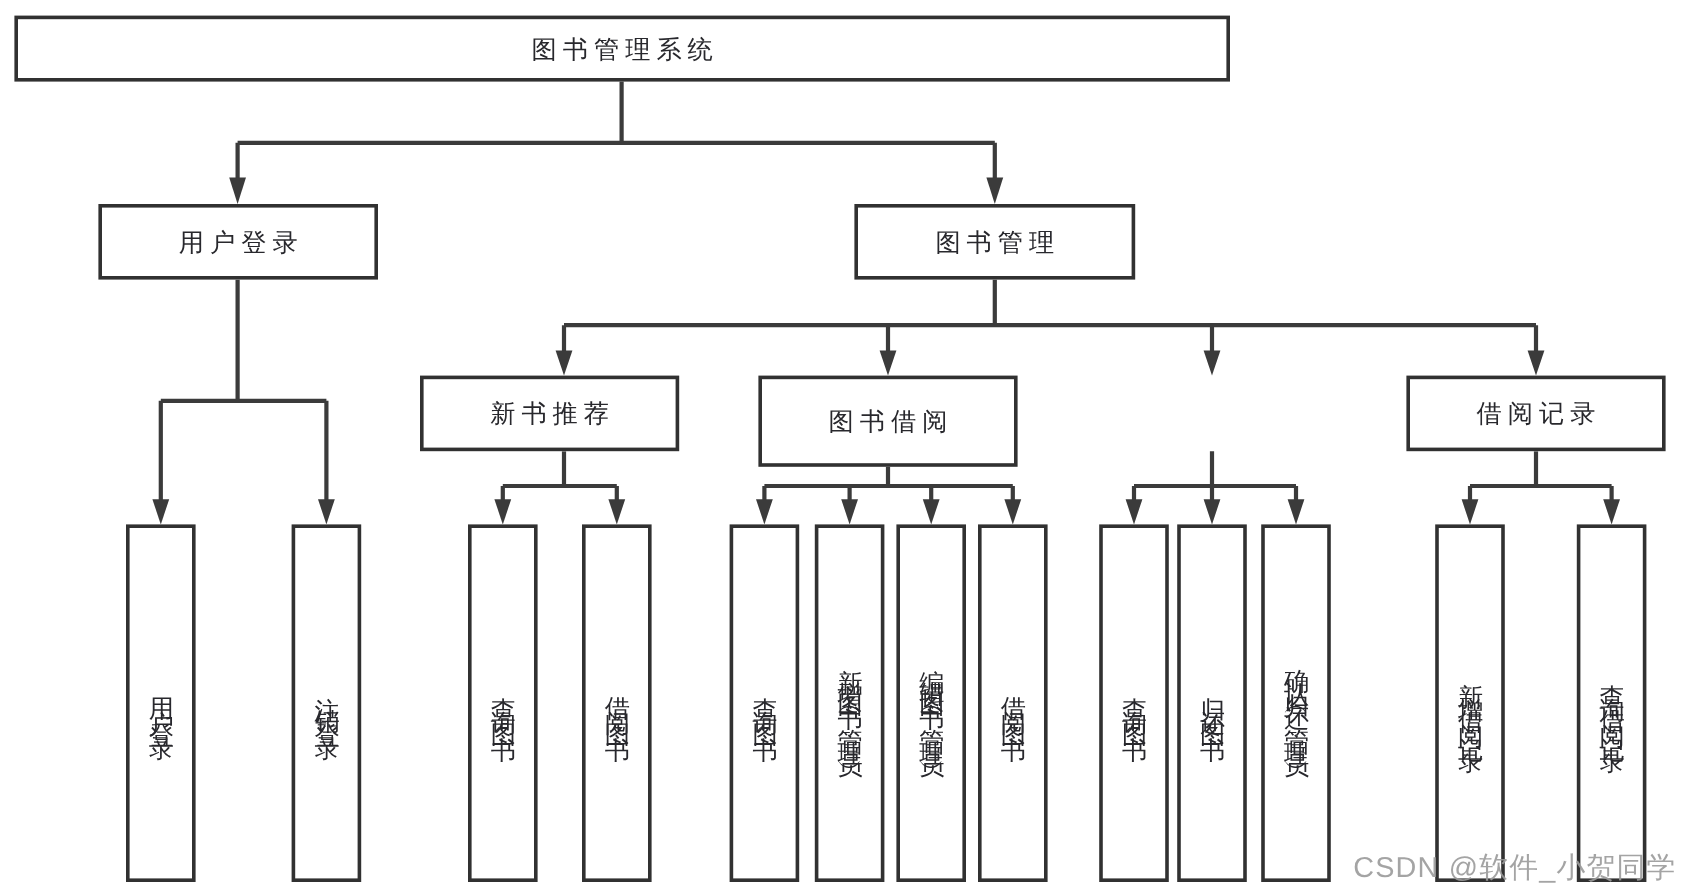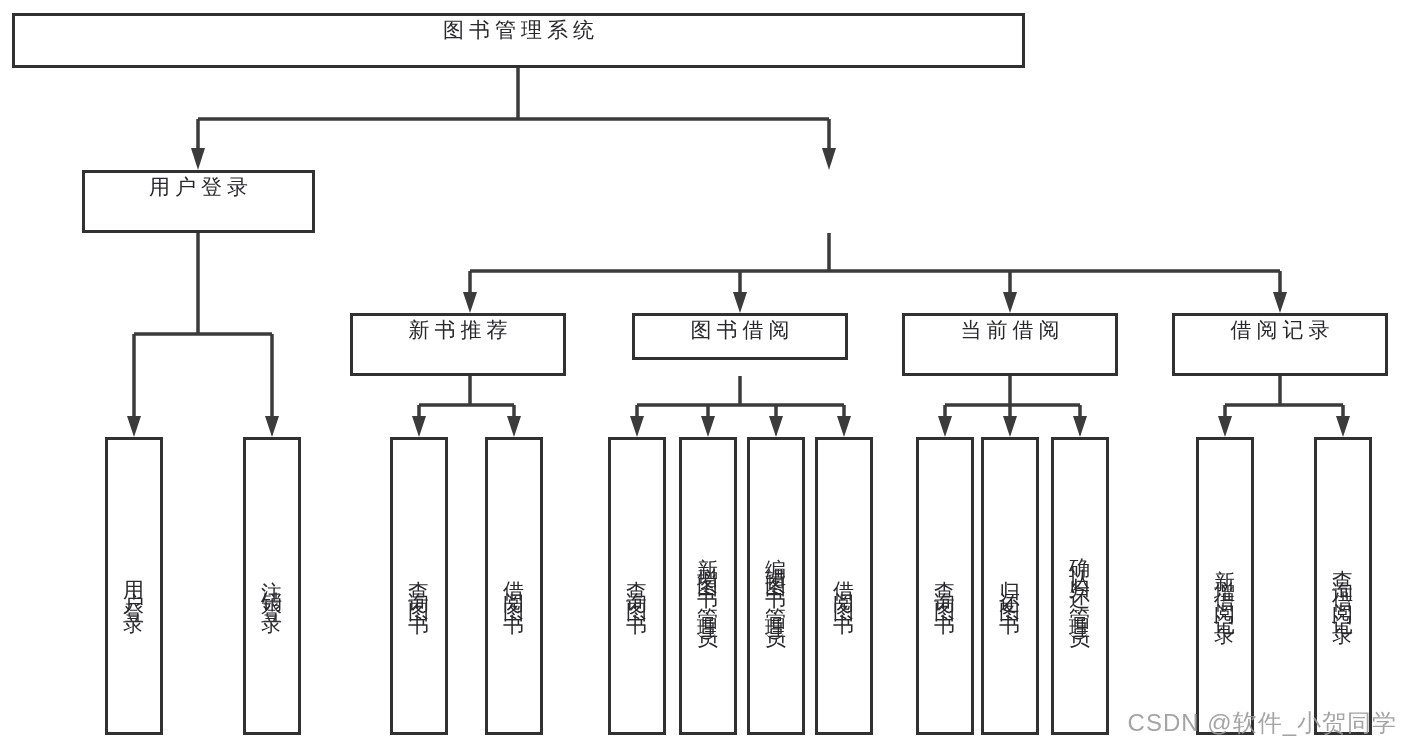--- a/index.html
+++ b/index.html
@@ -12,21 +12,21 @@
   }
   #connector-layer{
     position:absolute;left:0;top:0;width:1405px;height:747px;
   }
   .node{
     position:absolute;
     box-sizing:border-box;
     background:#ffffff;
     border:3px solid #313131;
     display:flex;
-    align-items:flex-start;
+    align-items:center;
     justify-content:center;
   }
   .node-label{
     font-size:21px;
     letter-spacing:5px;
     text-indent:5px;
     color:#28282d;
     white-space:nowrap;
   }
   .vnode{
@@ -102,29 +102,29 @@
     <path class="arrow" d="M1336,416 L1350,416 L1343,437 Z"></path>
   </svg>
 
   <div class="node" style="left:12px;top:13px;width:1013px;height:55px;">
     <span class="node-label">图书管理系统</span>
   </div>
 
   <div class="node" style="left:82px;top:170px;width:233px;height:63px;">
     <span class="node-label">用户登录</span>
   </div>
+  <div class="node" style="left:712px;top:170px;width:234px;height:63px;">
+    <span class="node-label">图书管理</span>
+  </div>
 
   <div class="node" style="left:350px;top:313px;width:216px;height:63px;">
     <span class="node-label">新书推荐</span>
   </div>
-  <div class="node" style="left:632px;top:313px;width:216px;height:47px;">
+  <div class="node" style="left:632px;top:313px;width:216px;height:76px;">
     <span class="node-label">图书借阅</span>
-  </div>
-  <div class="node" style="left:902px;top:313px;width:216px;height:63px;">
-    <span class="node-label">当前借阅</span>
   </div>
   <div class="node" style="left:1172px;top:313px;width:216px;height:63px;">
     <span class="node-label">借阅记录</span>
   </div>
 
   <div class="vnode" style="left:105px;top:437px;width:58px;height:298px;">
     <span class="vtext">用户登录</span>
   </div>
   <div class="vnode" style="left:243px;top:437px;width:58px;height:298px;">
     <span class="vtext">注销登录</span>

